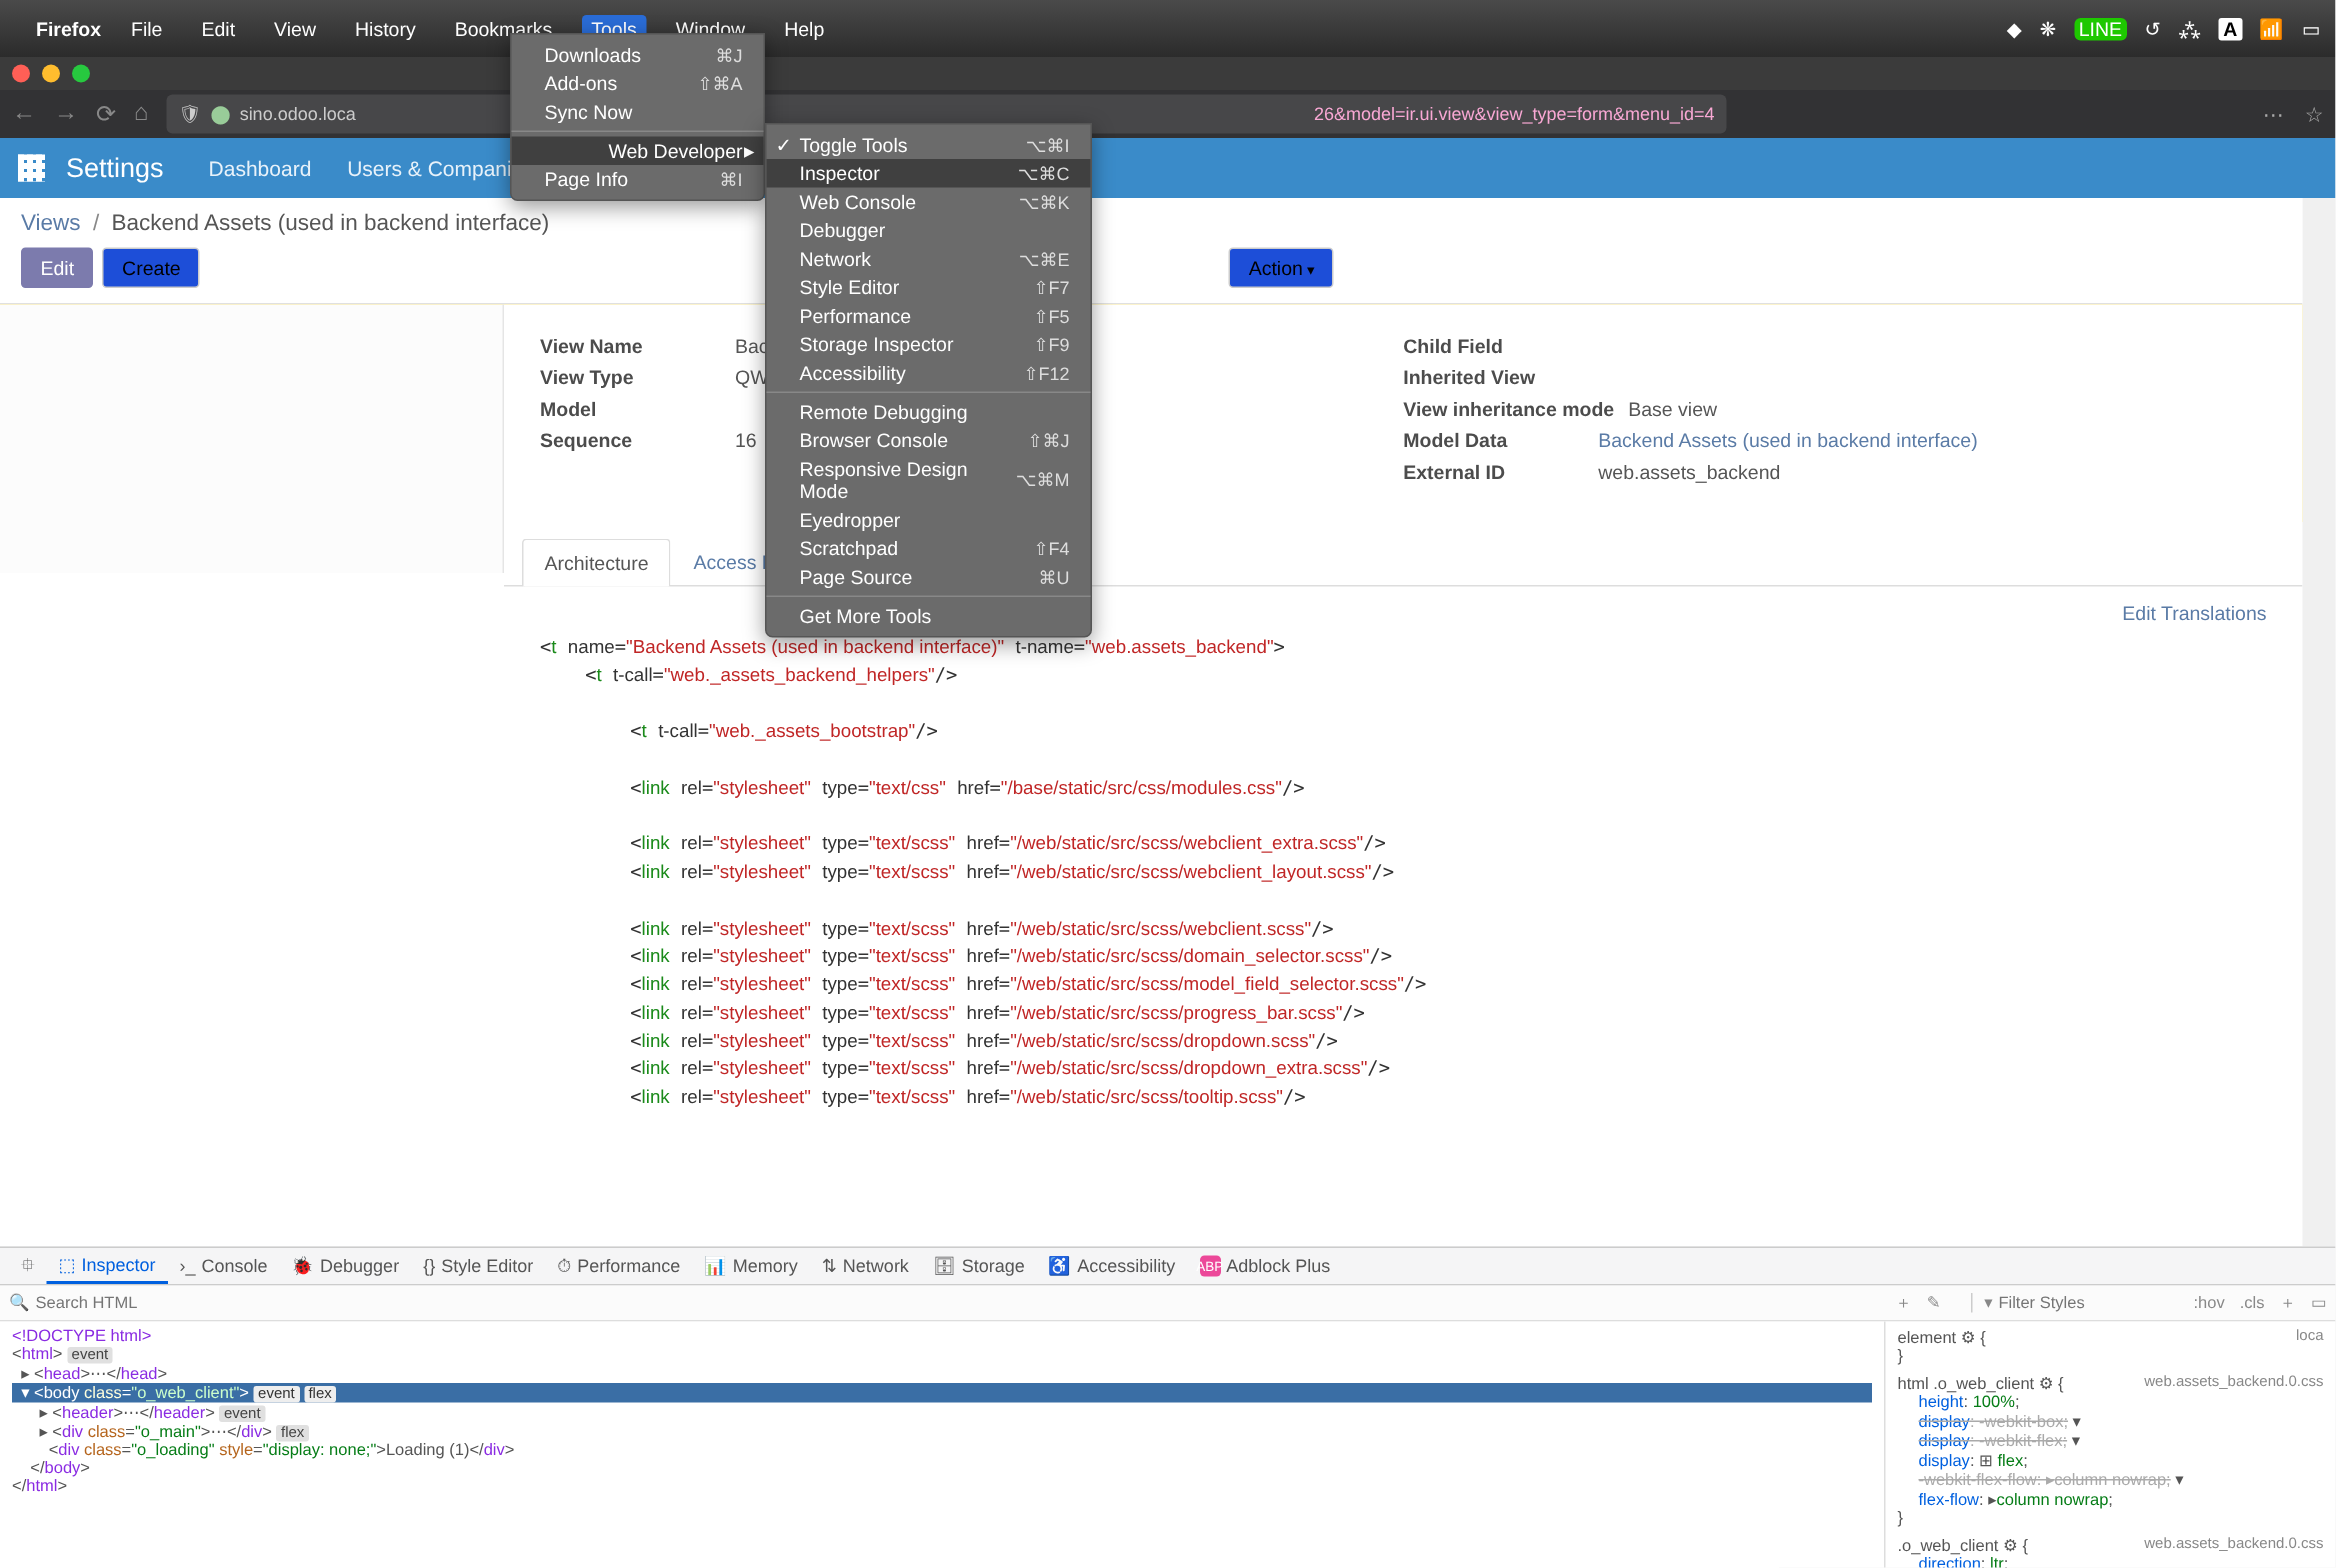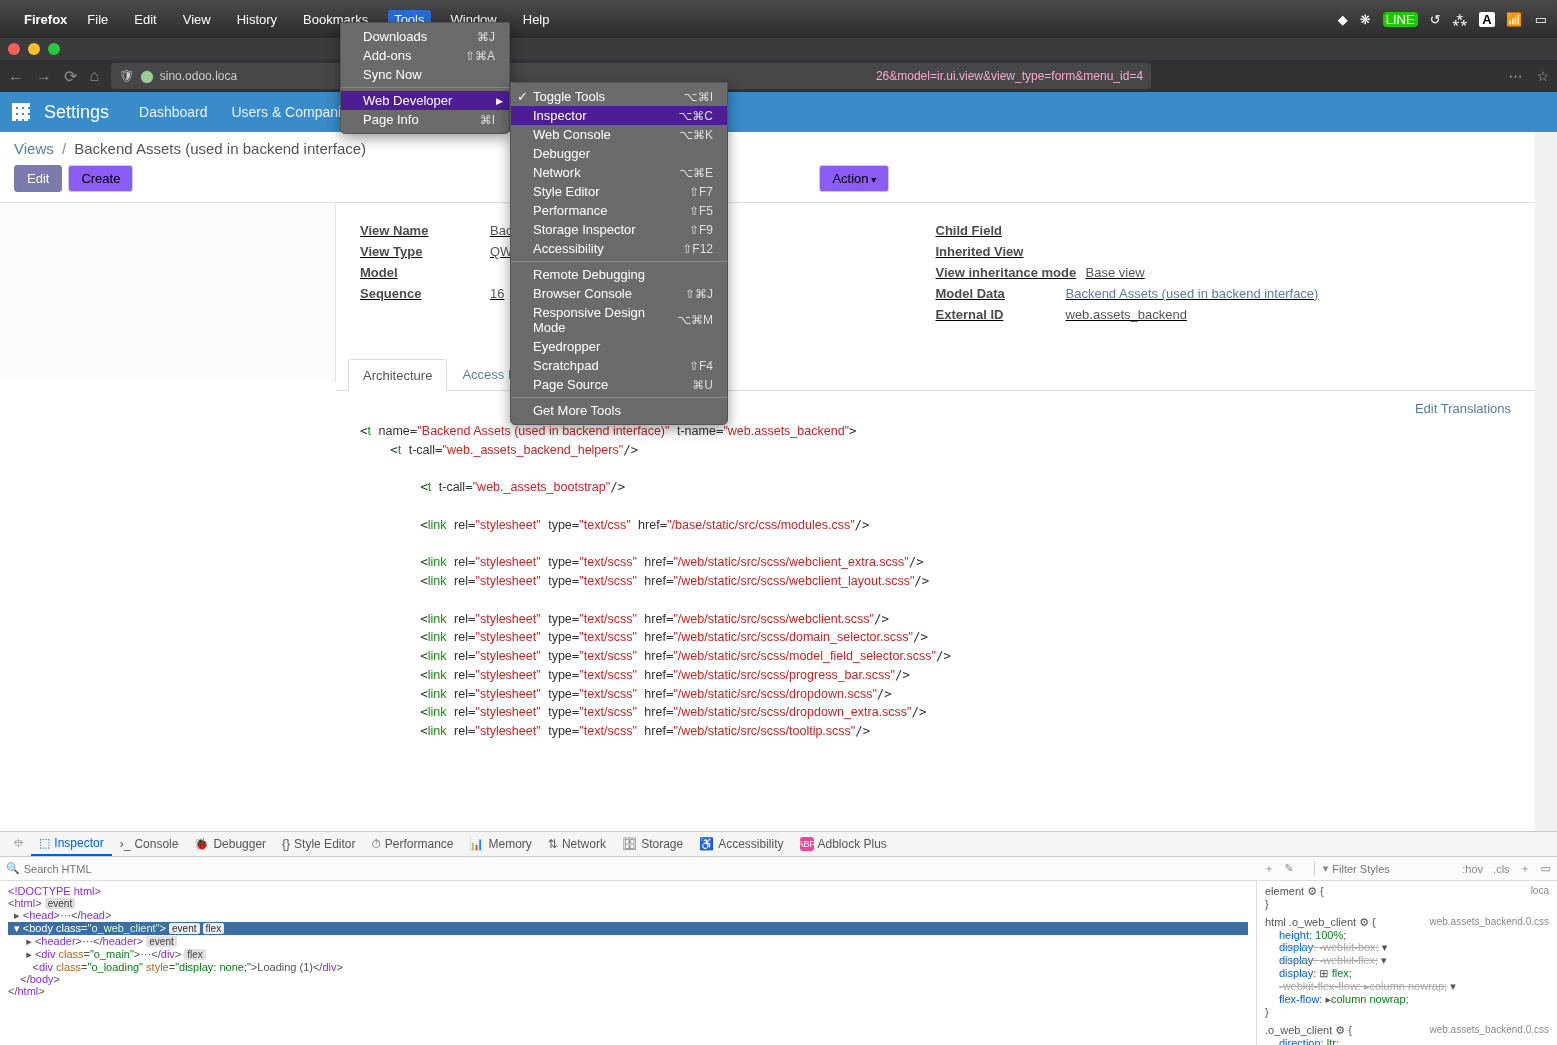--- a/index.html
+++ b/index.html
@@ -32,27 +32,27 @@
 .odoo-top .title{font-size:18px;font-weight:500;margin-right:30px;}
 .odoo-top .nav a{color:#e8f2fa;margin-right:20px;text-decoration:none;}
 .odoo-top-real { background:#3a8bc9; }
 
 
 .content-head { background:#fff; border-bottom:1px solid #e0e0e0; padding:8px 14px 10px; }
 .breadcrumb { font-size:15px; color:#5a7ba6; margin-bottom:8px; }
 .breadcrumb .sep{color:#888;margin:0 4px;}
 .breadcrumb .cur{color:#555;}
 .btn-row { display:flex; align-items:center; }
-.btn { padding:5px 12px; border:1px solid #ccc; border-radius:3px; background:#8b5cf6; margin-right:6px; font-size:13px; }
+.btn { padding:5px 12px; border:1px solid #ccc; border-radius:3px; background:#1d4ed8; margin-right:6px; font-size:13px; }
 .btn.primary{background:#7c7bad;color:#fff;border-color:#7c7bad;}
 .btn.action{margin-left:auto;}
 .btn.action::after{content:" ▾";font-size:10px;}
 
 
-.form-wrap { display:flex; background:#fde047;text-decoration:underline; }
+.form-wrap { display:flex; background:#fde047; }
 .form-left-gutter{width:336px;border-right:1px solid #e5e5e5;background:#fcfcfc;}
 .form-sheet { flex:1; background:#fff; padding:20px 24px; display:flex; }
 .col { flex:1; }
 .frow { display:flex; margin-bottom:6px; font-size:13px; }
 .frow .lbl { width:130px; font-weight:600; color:#4c4c4c; }
 .frow .val { color:#555; }
 .frow .val.check{color:#888;}
 .frow .val.link{color:#5a7ba6;}
 
 
@@ -85,21 +85,21 @@
 .dt-dom .tg{color:#8a2be2}.dt-dom .at{color:#b5651d}.dt-dom .st{color:#067d17}
 .dt-dom .badge{background:#e0e0e0;color:#444;border-radius:2px;padding:0 3px;font-size:10px;}
 .dt-css { width:300px; padding:4px 8px; color:#555;}
 .dt-css .src{color:#888;float:right;font-size:10px;}
 .dt-css .prop{color:#0060df}.dt-css .val{color:#067d17}.dt-css .strike{text-decoration:line-through;color:#aaa;}
 
 
 .menu-panel { position:absolute; background:#6b6b6b; border:1px solid #555; border-radius:0 0 5px 5px; box-shadow:0 4px 14px rgba(0,0,0,.4); padding:4px 0; color:#fff; font-size:13px; }
 .menu-panel .mi { display:flex; align-items:center; padding:2px 14px 2px 22px; position:relative; }
 .menu-panel .mi .sc{margin-left:auto;color:#ddd;font-size:12px;}
-.menu-panel .mi.hl{background:#4c1d95;}
+.menu-panel .mi.hl{background:#404040;justify-content:flex-end;}
 .menu-panel .mi.sub::after{content:"▶";position:absolute;right:6px;font-size:9px;}
 .menu-panel .mi .chk{position:absolute;left:6px;}
 .menu-panel .sep{height:1px;background:#888;margin:3px 0;}
 
 #tools-menu{top:22px;left:340px;width:170px;}
 #webdev-menu{top:82px;left:510px;width:218px;}
 
 .main-scroll { height:calc(1045px - 22px - 22px - 32px - 26px - 24px - 180px - 40px); overflow:hidden; background:#fff; border-right:22px solid #f0f0f0;}
 </style>
 </head>

